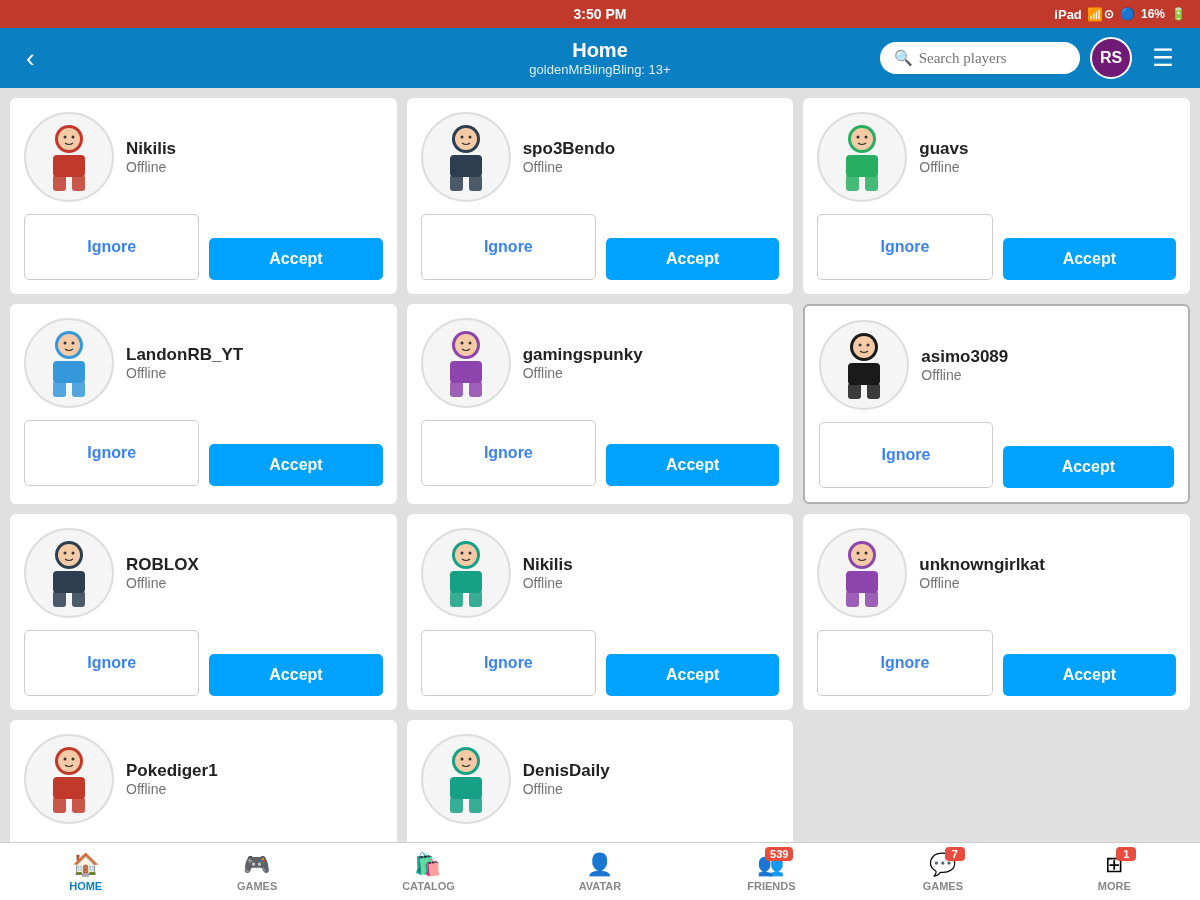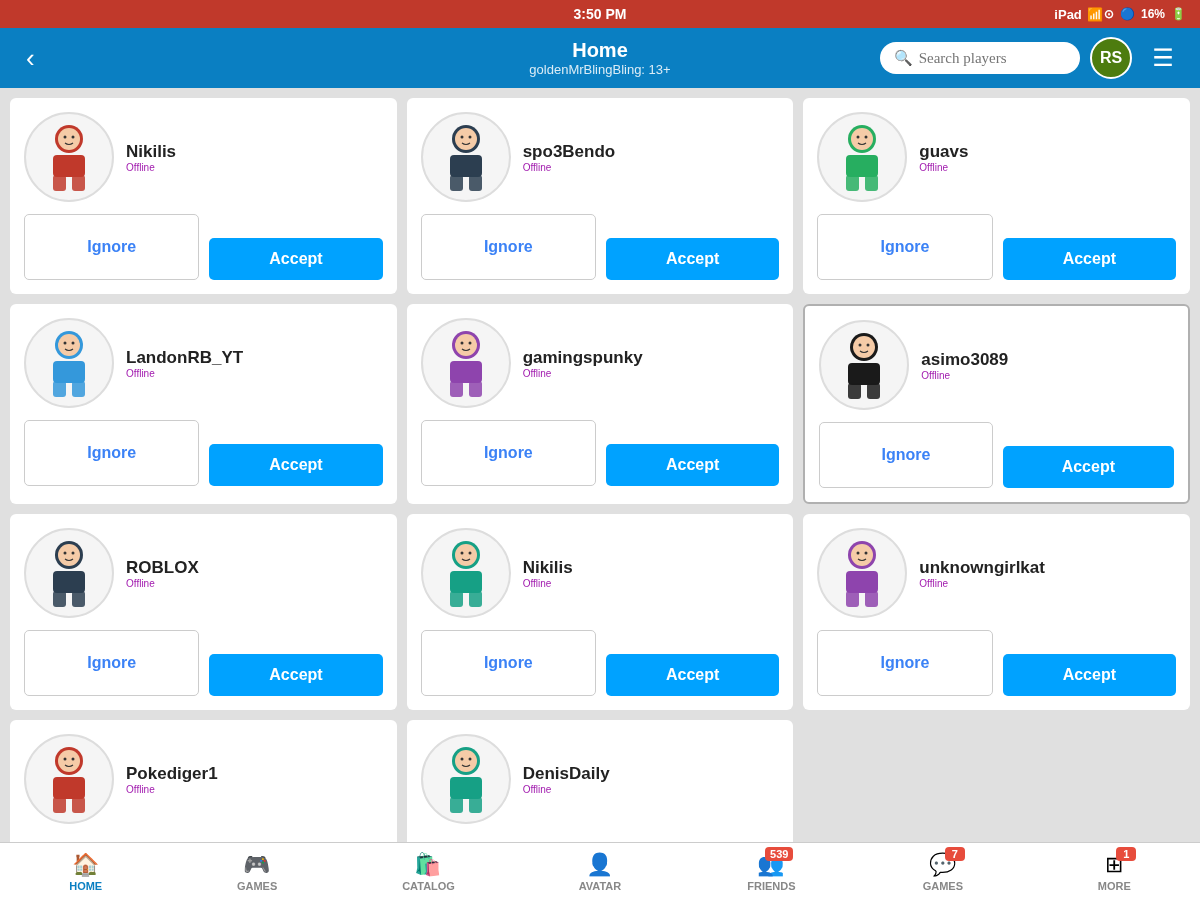--- a/index.html
+++ b/index.html
@@ -70,21 +70,21 @@
       border: none;
       outline: none;
       font-size: 15px;
       color: #555;
       background: transparent;
       width: 100%;
       font-family: Liberation Serif, serif;
     }
     #header .robux-btn {
       width: 42px; height: 42px;
-      background: #4d7c0f;
+      background: #701a75;
       border: 2.5px solid white;
       border-radius: 50%;
       display: flex; align-items: center; justify-content: center;
       color: white;
       font-weight: 800;
       font-size: 16px;
       cursor: pointer;
     }
     #header .menu-btn {
       width: 42px; height: 42px;
@@ -127,21 +127,21 @@
       border-radius: 50%;
       border: 2px solid #ddd;
       background: #f0f0f0;
       flex-shrink: 0;
       display: flex; align-items: center; justify-content: center;
       font-size: 36px;
       overflow: hidden;
     }
     .player-card .player-details { flex: 1; }
     .player-card .player-name { font-size: 17px; font-weight: 600; color: #222; }
-    .player-card .player-status { font-size: 10px; color: #a21caf; }
+    .player-card .player-status { font-size: 14px; color: #737373; }
     .player-card .actions {
       display: flex;
       gap: 10px;
       width: 100%;
     }
     .player-card .btn-ignore {
       flex: 1;
       padding: 12px 0;
       border: 1.5px solid #ccc;
       background: white;

